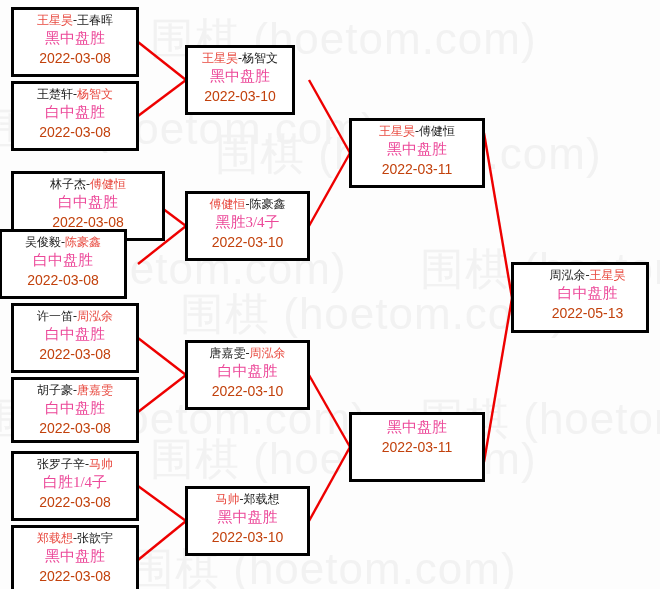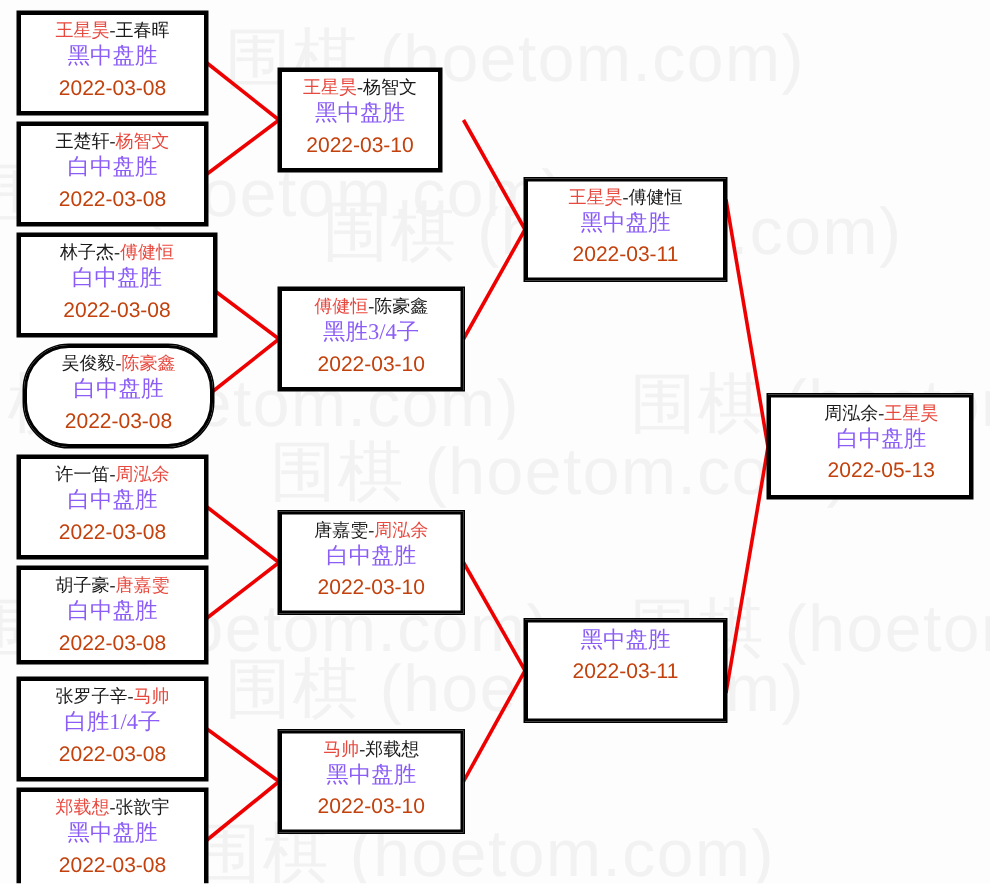--- a/index.html
+++ b/index.html
@@ -72,21 +72,21 @@
   }
   .m-players {
     font-size: 12px;
     color: #1a1a1a;
     white-space: nowrap;
   }
   .m-players .win { color: #e8493f; }
   .m-players .sep { color: #1a1a1a; }
   .m-result {
     font-size: 15px;
-    color: #8b5cf6;
+    color: #ec4899;
   }
   .m-date {
     font-size: 14px;
     color: #c2410c;
     font-family: Liberation Sans, sans-serif;
   }
 </style>
 </head>
 <body>
 
@@ -134,27 +134,27 @@
     <div class="m-result">黑中盘胜</div>
     <div class="m-date">2022-03-08</div>
   </div>
 
   <div class="match r1" style="left:12px; top:82px; width:126px; height:68px;">
     <div class="m-players"><span>王楚轩</span><span class="sep">-</span><span class="win">杨智文</span></div>
     <div class="m-result">白中盘胜</div>
     <div class="m-date">2022-03-08</div>
   </div>
 
-  <div class="match r1" style="left:12px; top:156px; width:132px; height:68px;">
+  <div class="match r1" style="left:12px; top:172px; width:152px; height:68px;">
     <div class="m-players"><span>林子杰</span><span class="sep">-</span><span class="win">傅健恒</span></div>
     <div class="m-result">白中盘胜</div>
     <div class="m-date">2022-03-08</div>
   </div>
 
-  <div class="match r1" style="left:16px; top:230px; width:126px; height:68px;border-radius:30px;">
+  <div class="match r1" style="left:0; top:230px; width:126px; height:68px;">
     <div class="m-players"><span>吴俊毅</span><span class="sep">-</span><span class="win">陈豪鑫</span></div>
     <div class="m-result">白中盘胜</div>
     <div class="m-date">2022-03-08</div>
   </div>
 
   <div class="match r1" style="left:12px; top:304px; width:126px; height:68px;">
     <div class="m-players"><span>许一笛</span><span class="sep">-</span><span class="win">周泓余</span></div>
     <div class="m-result">白中盘胜</div>
     <div class="m-date">2022-03-08</div>
   </div>

